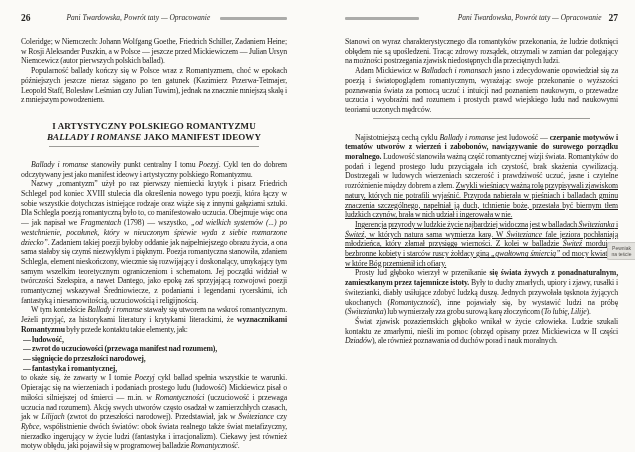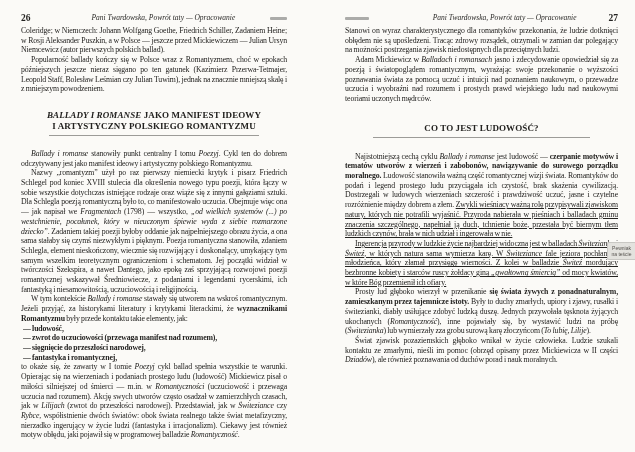--- a/index.html
+++ b/index.html
@@ -12,22 +12,21 @@
   .spread{
     position:relative;width:635px;height:452px;
     background:#fbfaf7;display:flex;
   }
   .page{box-sizing:border-box;width:317px;height:452px;overflow:hidden;}
   .page-left{padding:13px 30px 0 21px;}
   .page-right{padding:13px 16px 0 28px;}
   .page-header{
     display:flex;align-items:center;
     font-size:7.5px;line-height:10px;white-space:nowrap;
-    margin-bottom:3px;
-    gap:25px;
+    margin-bottom:14px;
   }
   .page-num{font-weight:bold;font-size:9.5px;font-style:normal;}
   .running-title{font-style:italic;color:#2a2927;padding-left:29px;}
   .page-left .page-num{margin-right:7px;}
   .page-right .page-num{margin-left:7px;}
   .header-bar{flex:1;height:3px;background:#ababa9;border-radius:1px;}
   .page-left .header-bar{margin-left:10px;}
   .page-right .header-bar{margin-right:10px;}
 
   .body-text{
@@ -72,22 +71,22 @@
       <span class="page-num">26</span>
       <span class="running-title">Pani Twardowska, Powrót taty — Opracowanie</span>
       <span class="header-bar"></span>
     </div>
 
     <div class="body-text">
       <p class="noindent"><span>Coleridge; w Niemczech: Johann Wolfgang Goethe, Friedrich Schiller, Zadaniem Heine; w Rosji Aleksander Puszkin, a w Polsce — jeszcze przed Mickiewiczem — Julian Ursyn Niemcewicz (autor pierwszych polskich ballad).</span></p>
       <p><span>Popularność ballady kończy się w Polsce wraz z Romantyzmem, choć w epokach późniejszych jeszcze nieraz sięgano po ten gatunek (Kazimierz Przerwa-Tetmajer, Leopold Staff, Bolesław Leśmian czy Julian Tuwim), jednak na znacznie mniejszą skalę i z mniejszym powodzeniem.</span></p>
 
       <div class="section-heading">
+        <div><span>I ARTYSTYCZNY POLSKIEGO ROMANTYZMU</span></div>
         <div><span class="it">BALLADY I ROMANSE</span><span> JAKO MANIFEST IDEOWY</span></div>
-        <div><span>I ARTYSTYCZNY POLSKIEGO ROMANTYZMU</span></div>
       </div>
       <div class="heading-rule"></div>
 
       <p><span class="it">Ballady i romanse</span><span> stanowiły punkt centralny I tomu </span><span class="it">Poezyj</span><span>. Cykl ten do dobrem odczytywany jest jako manifest ideowy i artystyczny polskiego Romantyzmu.</span></p>
       <p><span>Nazwy „romantyzm” użył po raz pierwszy niemiecki krytyk i pisarz Friedrich Schlegel pod koniec XVIII stulecia dla określenia nowego typu poezji, która łączy w sobie wszystkie dotychczas istniejące rodzaje oraz wiąże się z innymi gałęziami sztuki. Dla Schlegla poezją romantyczną było to, co manifestowało uczucia. Obejmuje więc ona — jak napisał we </span><span class="it">Fragmentach</span><span> (1798) — wszystko, </span><span class="it">„od wielkich systemów (...) po westchnienie, pocałunek, który w nieuczonym śpiewie wyda z siebie rozmarzone dziecko”</span><span>. Zadaniem takiej poezji byłoby oddanie jak najpełniejszego obrazu życia, a ona sama stałaby się czymś niezwykłym i pięknym. Poezja romantyczna stanowiła, zdaniem Schlegla, element nieskończony, wiecznie się rozwijający i doskonalący, umykający tym samym wszelkim teoretycznym ograniczeniom i schematom. Jej początki widział w twórczości Szekspira, a nawet Dantego, jako epokę zaś sprzyjającą rozwojowi poezji romantycznej wskazywał Średniowiecze, z podaniami i legendami rycerskimi, ich fantastyką i niesamowitością, uczuciowością i religijnością.</span></p>
       <p><span>W tym kontekście </span><span class="it">Ballady i romanse</span><span> stawały się utworem na wskroś romantycznym. Jeżeli przyjąć, za historykami literatury i krytykami literackimi, że </span><span class="bd">wyznacznikami Romantyzmu</span><span> były przede kontaktu takie elementy, jak:</span></p>
 
       <ul class="feature-list">
         <li><span class="bd">— ludowość,</span></li>
         <li><span class="bd">— zwrot do uczuciowości (przewaga manifest nad rozumem),</span></li>
@@ -103,21 +102,20 @@
     <div class="page-header">
       <span class="header-bar"></span>
       <span class="running-title">Pani Twardowska, Powrót taty — Opracowanie</span>
       <span class="page-num">27</span>
     </div>
 
     <div class="body-text">
       <p class="noindent"><span>Stanowi on wyraz charakterystycznego dla romantyków przekonania, że ludzie dotknięci obłędem nie są upośledzeni. Tracąc zdrowy rozsądek, otrzymali w zamian dar polegający na możności postrzegania zjawisk niedostępnych dla przeciętnych ludzi.</span></p>
       <p><span>Adam Mickiewicz w </span><span class="it">Balladach i romansach</span><span> jasno i zdecydowanie opowiedział się za poezją i światopoglądem romantycznym, wyrażając swoje przekonanie o wyższości poznawania świata za pomocą uczuć i intuicji nad poznaniem naukowym, o przewadze uczucia i wyobraźni nad rozumem i prostych prawd wiejskiego ludu nad naukowymi teoriami uczonych mędrców.</span></p>
 
-      <div class="section-heading">CO TO JEST LUDOWOŚĆ?</div>
       <div class="heading-rule"></div>
 
       <p><span>Najistotniejszą cechą cyklu </span><span class="it">Ballady i romanse</span><span> jest ludowość — </span><span class="bd">czerpanie motywów i tematów utworów z wierzeń i zabobonów, nawiązywanie do surowego porządku moralnego.</span><span> Ludowość stanowiła ważną część romantycznej wizji świata. Romantyków do podań i legend prostego ludu przyciągała ich czystość, brak skażenia cywilizacją. Dostrzegali w ludowych wierzeniach szczerość i prawdziwość uczuć, jasne i czytelne rozróżnienie między dobrem a złem. </span><span class="un">Zwykli wieśniacy ważną rolę przypisywali zjawiskom natury, których nie potrafili wyjaśnić. Przyroda nabierała w pieśniach i balladach gminu znaczenia szczególnego, napełniał ją duch, tchnienie boże, przestała być biernym tłem ludzkich czynów, brała w nich udział i ingerowała w nie.</span></p>
       <p><span class="un">Ingerencja przyrody w ludzkie życie najbardziej widoczna jest w balladach </span><span class="it un">Świtezianka</span><span class="un"> i </span><span class="it un">Świteź</span><span class="un">, w których natura sama wymierza karę. W </span><span class="it un">Świteziance</span><span class="un"> fale jeziora pochłaniają młodzieńca, który złamał przysięgę wierności. Z kolei w balladzie </span><span class="it un">Świteź</span><span class="un"> mordujący bezbronne kobiety i starców ruscy żołdacy giną </span><span class="it un">„gwałtowną śmiercią”</span><span class="un"> od mocy kwiatów, w które Bóg przemienił ich ofiary.</span></p>
       <p><span>Prosty lud głęboko wierzył w przenikanie </span><span class="bd">się świata żywych z ponadnaturalnym, zamieszkanym przez tajemnicze istoty.</span><span> Były to duchy zmarłych, upiory i zjawy, rusałki i świtezianki, diabły usiłujące zdobyć ludzką duszę. Jednych przywołała tęsknota żyjących ukochanych (</span><span class="it">Romantyczność</span><span>), inne pojawiały się, by wystawić ludzi na próbę (</span><span class="it">Świtezianka</span><span>) lub wymierzały zza grobu surową karę złoczyńcom (</span><span class="it">To lubię, Lilije</span><span>).</span></p>
       <p><span>Świat zjawisk pozaziemskich głęboko wnikał w życie człowieka. Ludzie szukali kontaktu ze zmarłymi, nieśli im pomoc (obrzęd opisany przez Mickiewicza w II części </span><span class="it">Dziadów</span><span>), ale również poznawania od duchów porad i nauk moralnych.</span></p>
     </div>
   </div>
 
   <div class="margin-stamp">

